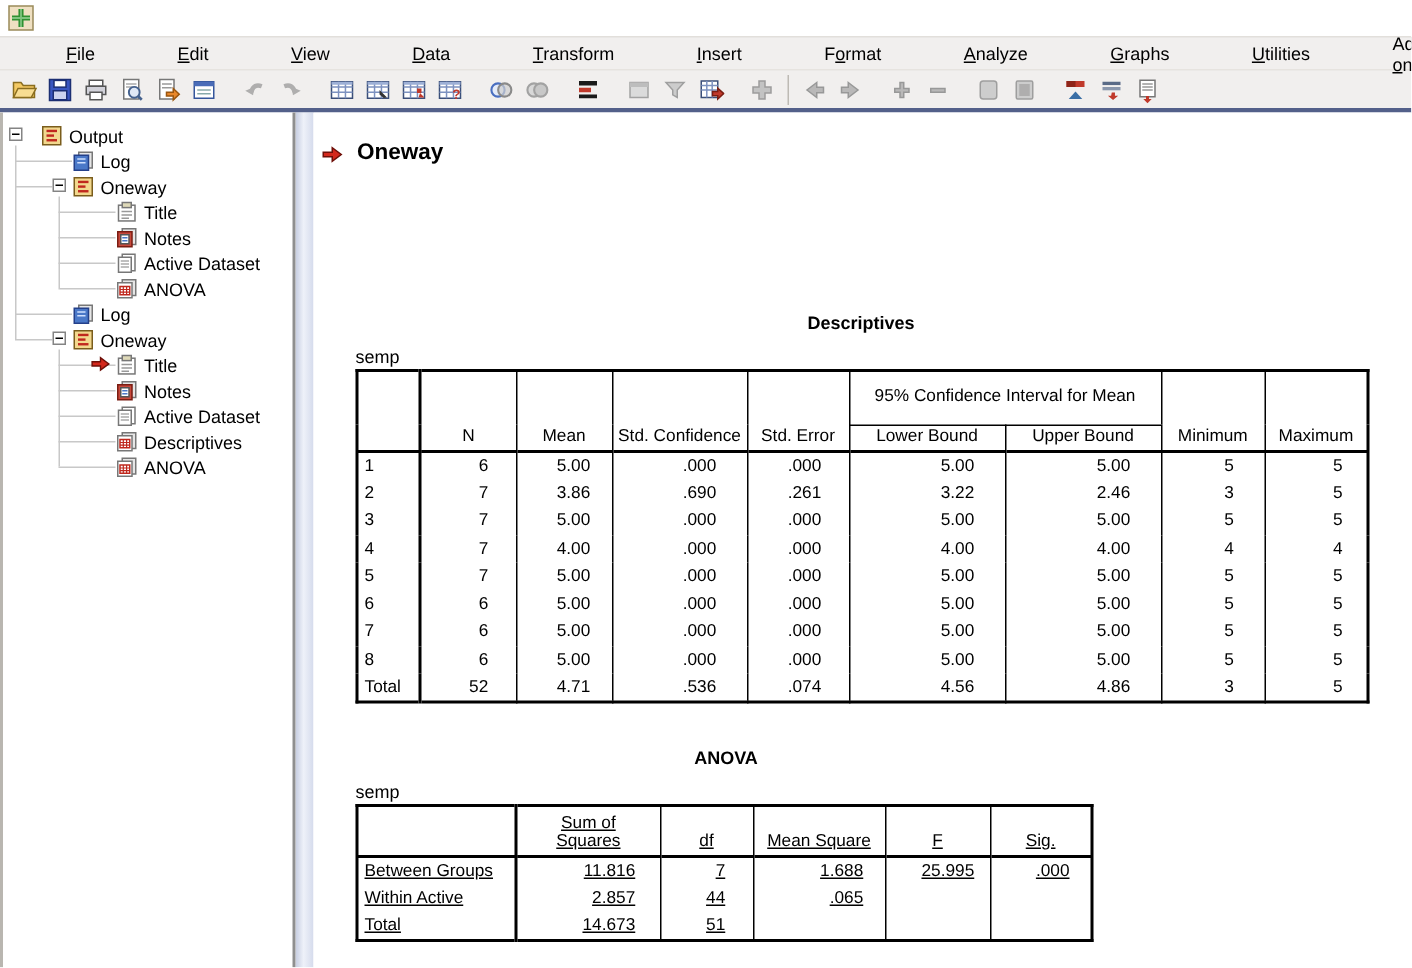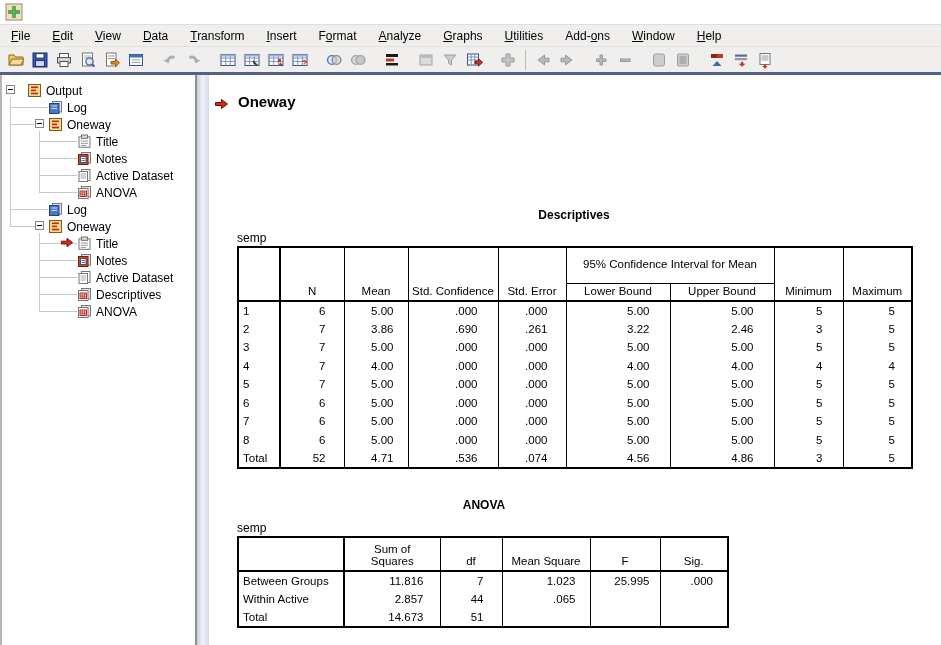--- a/index.html
+++ b/index.html
@@ -6,21 +6,21 @@
   html,body { background:#fff; }
   body { font-family: "Liberation Sans", sans-serif; }
   .window { position:relative; width:941px; height:645px; background:#fff; overflow:hidden; }
 
   
   .titlebar { height:24px; display:flex; align-items:center; gap:7px; padding-left:5px; background:#fff; }
   .titlebar .apptitle { font-size:13px; color:#000; }
 
   
   .menubar { height:22px; display:flex; align-items:center; background:#f1efee; border-top:1px solid #e2dfdb; font-size:12px; color:#000; }
-  .menuitem { padding:3px 11px; cursor:default; }
+  .menuitem { padding:3px 11px; cursor:default;margin-left:33px; }
   .menuitem u { text-decoration:underline; }
 
   
   .toolbar { height:26px; display:flex; align-items:center; background:#f1efee; border-top:1px solid #e6e3df; padding-left:4px; }
   .tbtn { width:24px; height:22px; display:flex; align-items:center; justify-content:center; }
   .tbtn svg { width:18px; height:18px; }
   .tgap { width:10px; }
   .tsep { width:1px; height:20px; background:#bdbab4; margin:0 5px; }
 
   .blue-line { height:3px; background:#53608a; }
@@ -586,21 +586,21 @@
               <td style="padding-right:20px">4.56</td>
               <td style="padding-right:20px">4.86</td>
               <td style="padding-right:20px">3</td>
               <td style="padding-right:16px">5</td>
             </tr>
           </tbody>
         </table>
 
       <div class="tbl-title" style="left:28px; top:423px; width:494px;">ANOVA</div>
       <div class="tbl-caption" style="left:28px; top:446px;">semp</div>
-      <table class="spss" id="anova-table" style="left:28px; top:461px; width:400px;">
+      <table class="spss" id="anova-table" style="left:28px; top:461px; width:400px;text-decoration:underline;">
           <colgroup>
             <col style="width:106px">
             <col style="width:96px">
             <col style="width:62px">
             <col style="width:88px">
             <col style="width:70px">
             <col style="width:68px">
           </colgroup>
           <thead>
             <tr style="height:34px">
@@ -611,21 +611,21 @@
               <th class="hb" style="white-space:pre-line">Mean Square</th>
               <th class="hb" style="white-space:pre-line">F</th>
               <th class="hb" style="white-space:pre-line">Sig.</th>
             </tr>
           </thead>
           <tbody>
             <tr style="height:18.5px">
               <td class="first rowlabel">Between Groups</td>
               <td style="padding-right:16px">11.816</td>
               <td style="padding-right:18px">7</td>
-              <td style="padding-right:14px">1.023</td>
+              <td style="padding-right:14px">1.688</td>
               <td style="padding-right:10px">25.995</td>
               <td style="padding-right:14px">.000</td>
             </tr>
             <tr style="height:18.5px">
               <td class="first rowlabel">Within Active</td>
               <td style="padding-right:16px">2.857</td>
               <td style="padding-right:18px">44</td>
               <td style="padding-right:14px">.065</td>
               <td style="padding-right:10px"></td>
               <td style="padding-right:14px"></td>

